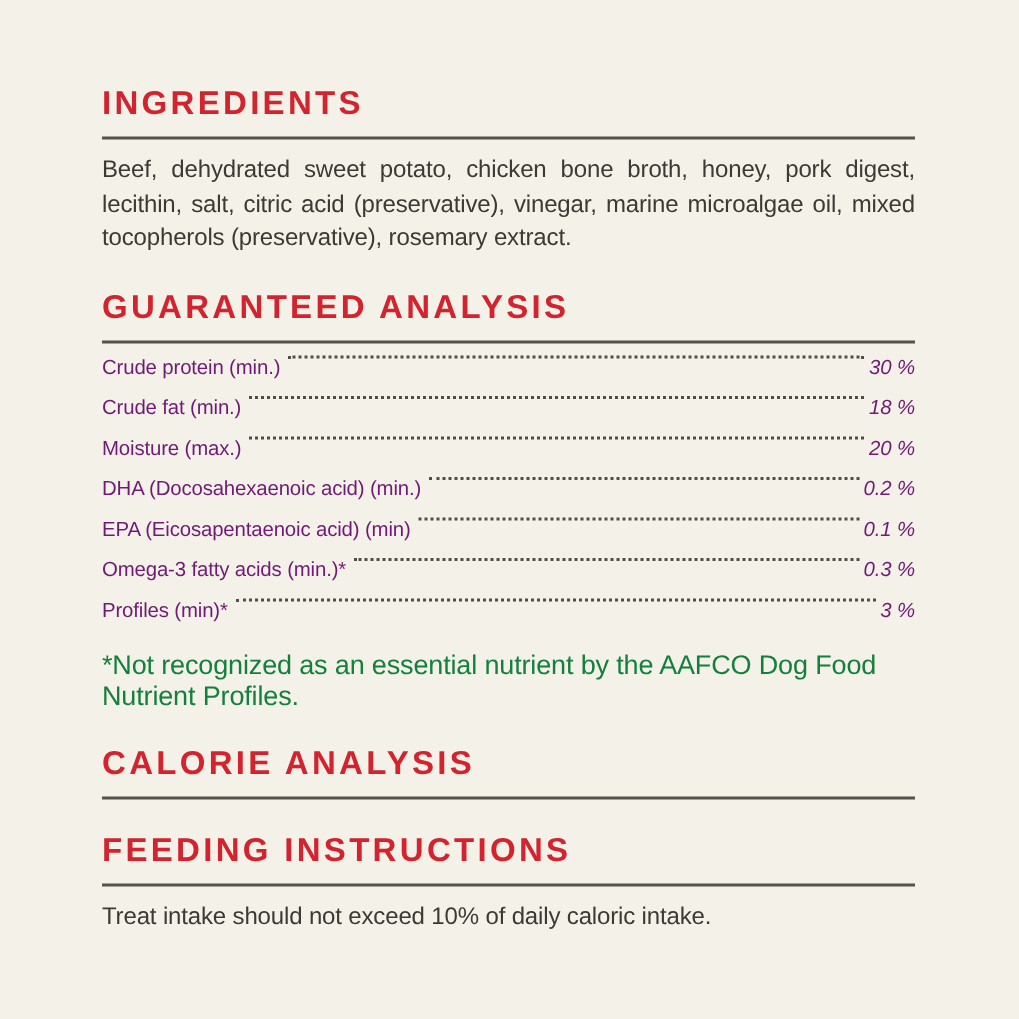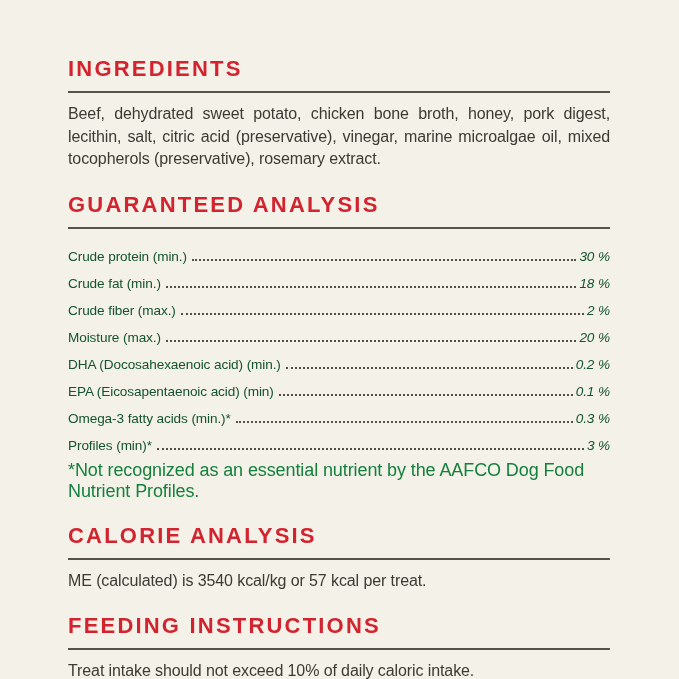--- a/index.html
+++ b/index.html
@@ -40,25 +40,25 @@
     line-height: 22.5px;
     margin: 10px 0 0 0;
     color: #3c3a33;
   }
   .justified { text-align: justify; }
   .section { margin-top: 0; }
   .section + .section { margin-top: 23px; }
   .ga-table { margin-top: 8px; }
   .ga-row {
     display: flex;
-    align-items: flex-end;
+    align-items: flex-start;
     height: 27px;
     font-size: 13.6px;
     letter-spacing: -0.1px;
-    color: #14532d;
+    color: #701a75;
   }
   .ga-label { white-space: nowrap; }
   .ga-leader {
     flex: 1;
     border-bottom: 2px dotted #504e46;
     margin: 0 3px 3px 5px;
     min-width: 20px;
   }
   .ga-value {
     white-space: nowrap;
@@ -92,25 +92,20 @@
         <span class="ga-label">Crude protein (min.)</span>
         <span class="ga-leader"></span>
         <span class="ga-value">30 %</span>
       </div>
       <div class="ga-row">
         <span class="ga-label">Crude fat (min.)</span>
         <span class="ga-leader"></span>
         <span class="ga-value">18 %</span>
       </div>
       <div class="ga-row">
-        <span class="ga-label">Crude fiber (max.)</span>
-        <span class="ga-leader"></span>
-        <span class="ga-value">2 %</span>
-      </div>
-      <div class="ga-row">
         <span class="ga-label">Moisture (max.)</span>
         <span class="ga-leader"></span>
         <span class="ga-value">20 %</span>
       </div>
       <div class="ga-row">
         <span class="ga-label">DHA (Docosahexaenoic acid) (min.)</span>
         <span class="ga-leader"></span>
         <span class="ga-value">0.2 %</span>
       </div>
       <div class="ga-row">
@@ -129,21 +124,20 @@
         <span class="ga-value">3 %</span>
       </div>
     </div>
 
     <p class="footnote">*Not recognized as an essential nutrient by the AAFCO Dog Food Nutrient Profiles.</p>
   </div>
 
   <div class="section">
     <h2 class="section-title">CALORIE ANALYSIS</h2>
     <hr class="rule">
-    <p class="body-text">ME (calculated) is 3540 kcal/kg or 57 kcal per treat.</p>
   </div>
 
   <div class="section">
     <h2 class="section-title">FEEDING INSTRUCTIONS</h2>
     <hr class="rule">
     <p class="body-text">Treat intake should not exceed 10% of daily caloric intake.</p>
   </div>
 
 </div>
 

